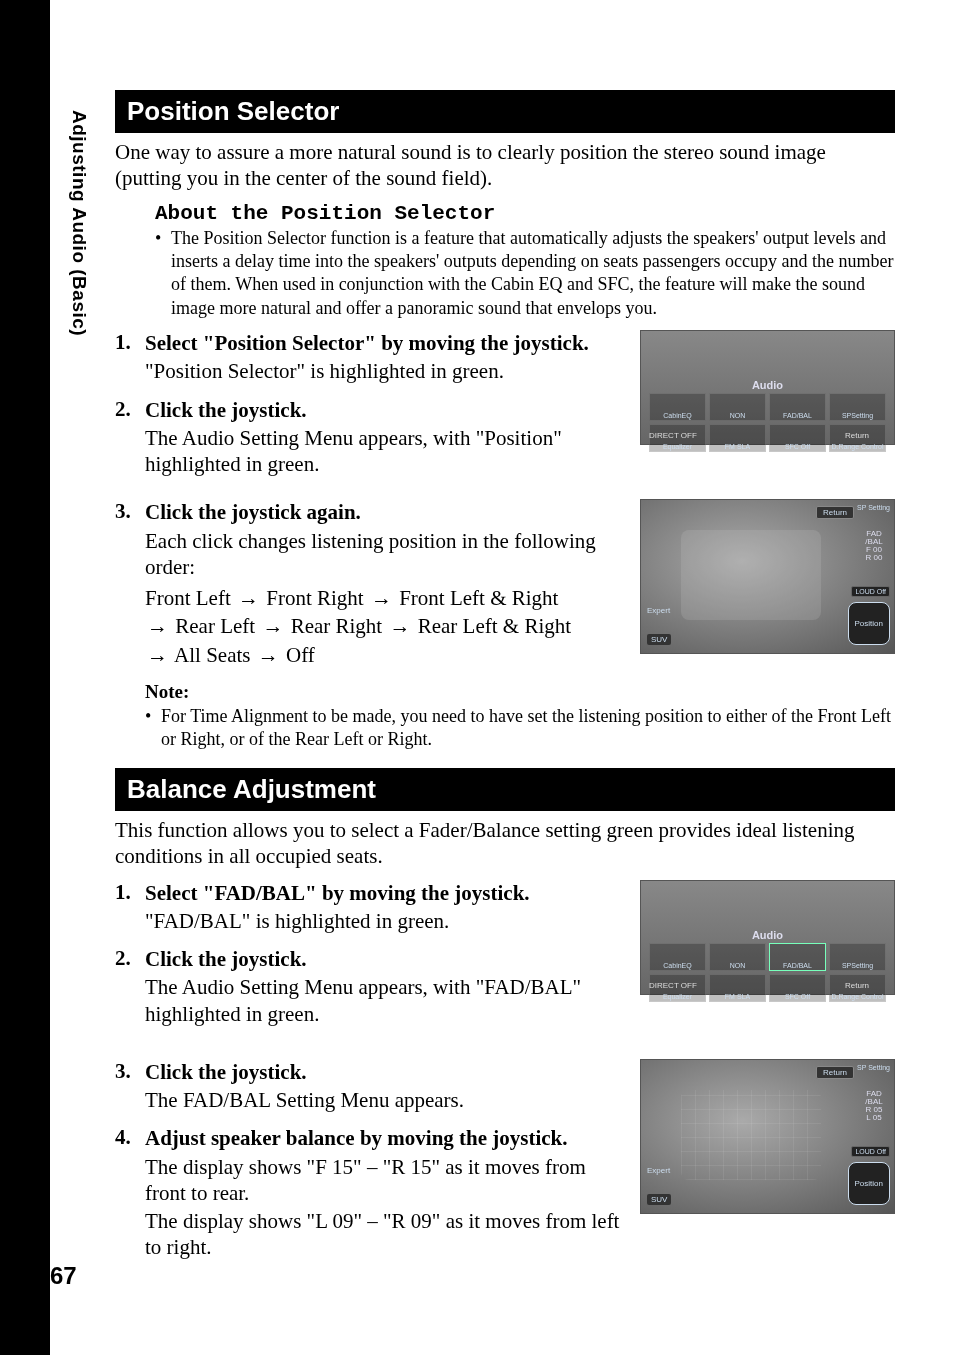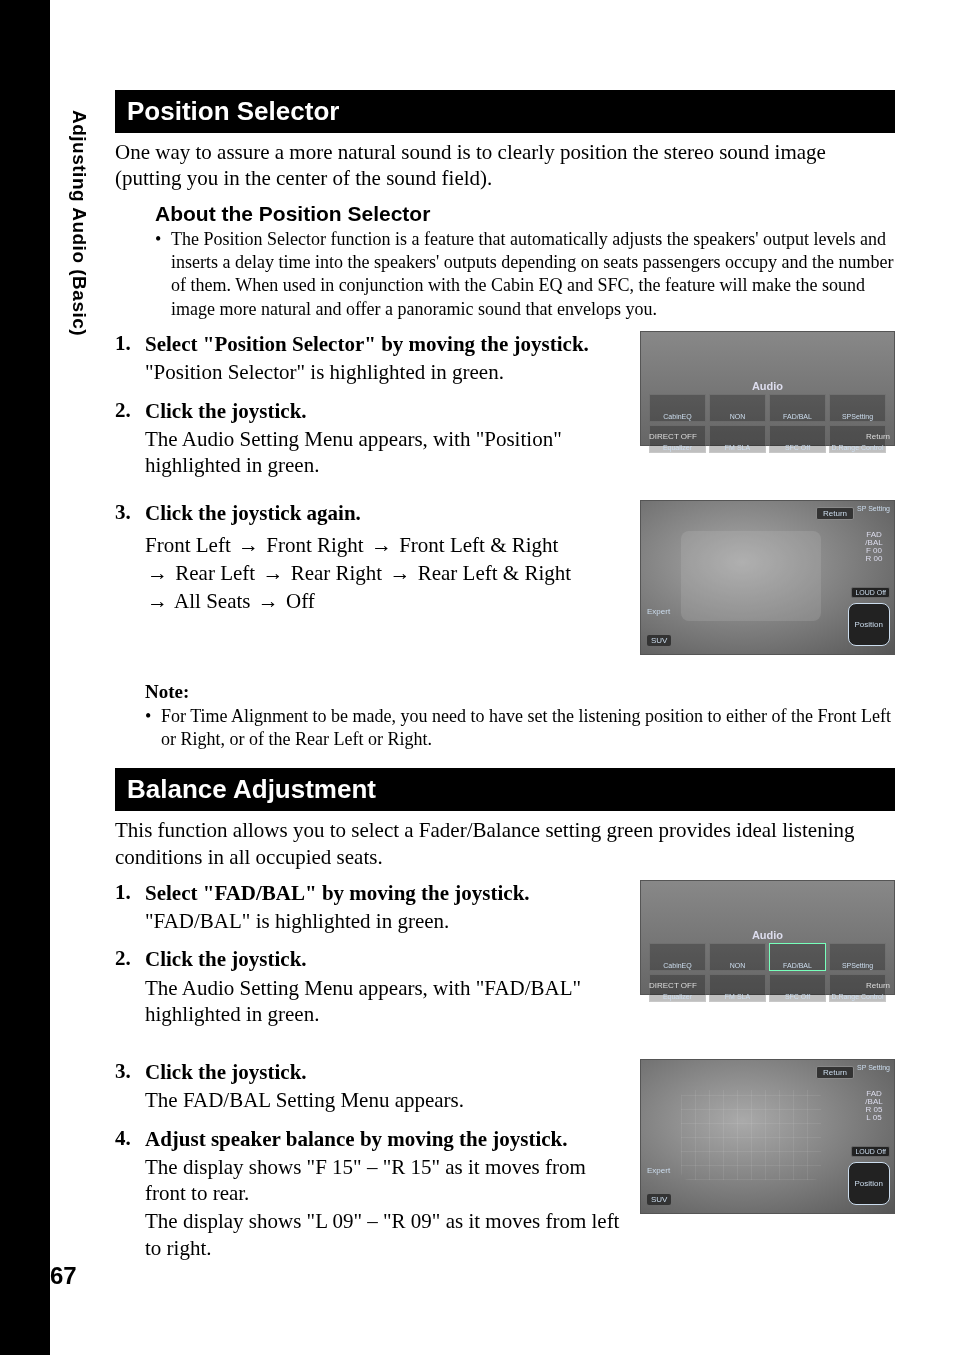--- a/index.html
+++ b/index.html
@@ -56,21 +56,21 @@
     font-size: 26px;
     padding: 6px 12px;
     margin-bottom: 6px;
   }
   .intro-text {
     font-size: 21px;
     line-height: 1.25;
     margin-bottom: 10px;
   }
   .sub-header {
-    font-family: Liberation Sans, sans-serif;
+    font-family: Liberation Mono, monospace;
     font-weight: bold;
     font-size: 21px;
     margin-left: 40px;
     margin-bottom: 2px;
   }
   .bullet-block {
     margin-left: 40px;
     margin-bottom: 10px;
   }
   .bullet-row {
@@ -161,21 +161,21 @@
     align-items: flex-end;
     justify-content: center;
     font-size: 7px;
     color: #cde;
     padding-bottom: 1px;
     text-align: center;
   }
   .sc-cell.hl { border: 1px solid #7fb; }
   .screenshot .sc-bottom {
     position: absolute;
-    bottom: 4px; left: 8px; right: 4px;
+    bottom: 4px; left: 8px; right: 25px;
     display: flex;
     justify-content: space-between;
     font-size: 8px;
     color: #ddd;
   }
   .screenshot2 {
     width: 255px;
     height: 155px;
     background: radial-gradient(ellipse at 40% 40%, #aaa 0%, #777 60%, #555 100%);
     border: 1px solid #555;
@@ -287,20 +287,21 @@
   </div>
 
   <div class="spacer-md"></div>
 
   <div class="two-col">
     <div class="col-left">
       <div class="step">
         <div class="step-num">3.</div>
         <div class="step-body">
           <div class="step-title">Click the joystick again.</div>
+          <div class="step-desc">Each click changes listening position in the following order:</div>
           <div class="seq">
             <span>Front Left</span> <span class="arrow">→</span>
             <span>Front Right</span> <span class="arrow">→</span>
             <span>Front Left &amp; Right</span><br>
             <span class="arrow">→</span>
             <span>Rear Left</span> <span class="arrow">→</span>
             <span>Rear Right</span> <span class="arrow">→</span>
             <span>Rear Left &amp; Right</span><br>
             <span class="arrow">→</span>
             <span>All Seats</span> <span class="arrow">→</span>

